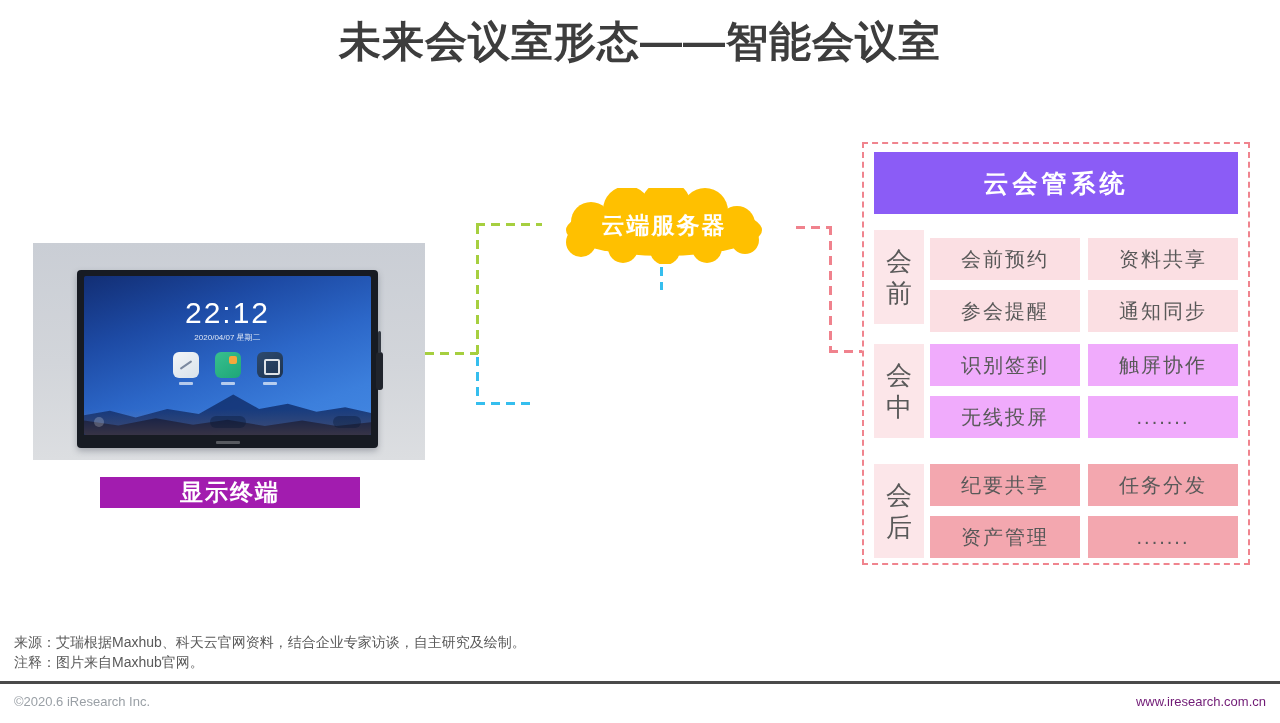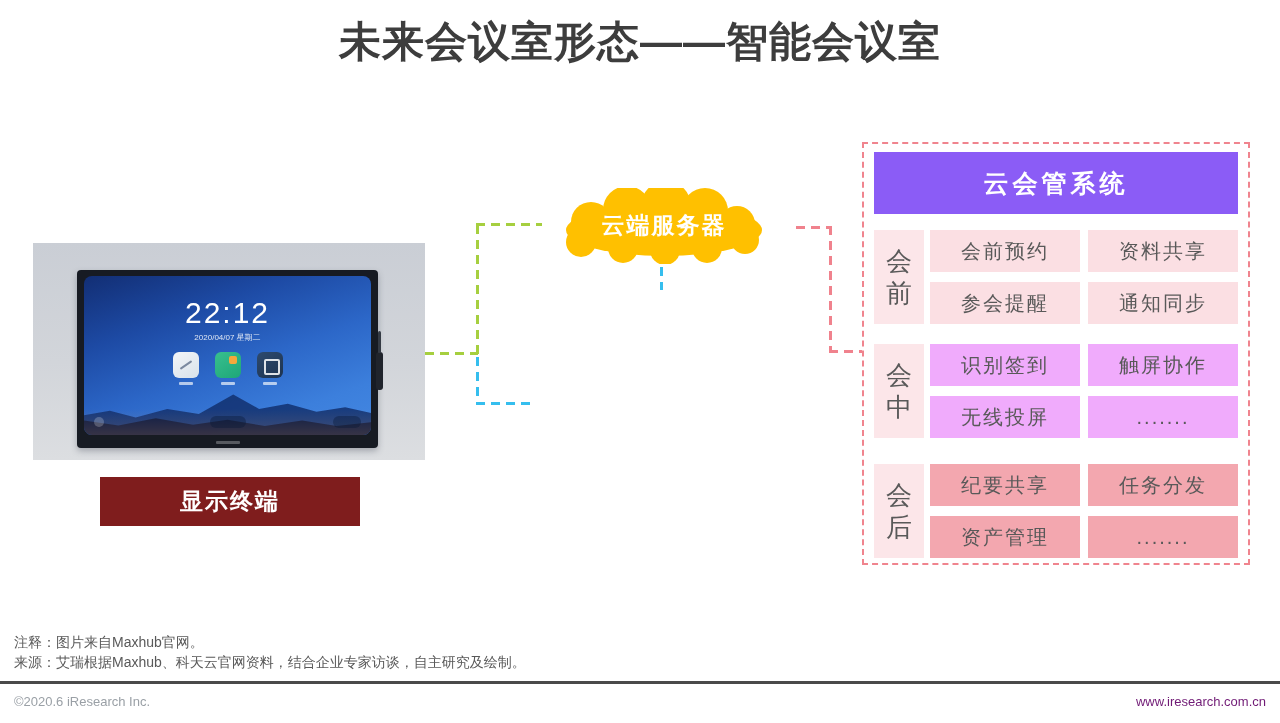--- a/index.html
+++ b/index.html
@@ -18,21 +18,21 @@
   
   .photo {
     position:absolute; left:33px; top:243px; width:392px; height:217px;
     background:linear-gradient(180deg,#caced5 0%,#d2d5da 55%,#dcdee1 100%);
   }
   .tv {
     position:absolute; left:44px; top:27px; width:301px; height:178px;
     background:#171b23; border-radius:4px; box-shadow:0 3px 6px rgba(60,65,80,.35);
   }
   .tv-screen {
-    position:absolute; left:7px; top:6px; right:7px; bottom:13px; overflow:hidden; border-radius:8px;
+    position:absolute; left:7px; top:6px; right:7px; bottom:13px; overflow:hidden; border-radius:2px;
     background:linear-gradient(160deg,#122e74 0%,#1d4aa4 28%,#2c67c8 55%,#3c7fdc 80%,#4488e2 100%);
   }
   .mountain-back {
     position:absolute; left:0; right:0; bottom:0; height:58px; background:#12306e; opacity:.85;
     clip-path:polygon(0 100%,0 66%,9% 58%,18% 70%,29% 55%,40% 64%,52% 30%,61% 55%,71% 46%,81% 60%,91% 52%,100% 62%,100% 100%);
   }
   .mountain-front {
     position:absolute; left:0; right:0; bottom:0; height:32px; background:#0a1840; opacity:.9;
     clip-path:polygon(0 100%,0 55%,12% 70%,25% 48%,38% 68%,50% 52%,63% 72%,76% 55%,88% 72%,100% 60%,100% 100%);
   }
@@ -64,22 +64,22 @@
     background:rgba(255,255,255,.22); border-radius:50%; }
   .tv-logo { position:absolute; left:50%; bottom:4px; transform:translateX(-50%);
     width:24px; height:3px; background:rgba(255,255,255,.28); border-radius:1px; }
   .stylus { position:absolute; left:343px; top:109px; width:7px; height:38px;
     background:#20242c; border-radius:3px; }
   .stylus-tip { position:absolute; left:345px; top:88px; width:3px; height:22px;
     background:#343a44; border-radius:2px; }
 
   
   .terminal-label {
-    position:absolute; left:100px; top:477px; width:260px; height:49px;
-    background:#7f1d1d; color:#fff; font-size:23px; font-weight:700; letter-spacing:2px;
+    position:absolute; left:100px; top:477px; width:260px; height:31px;
+    background:#a21caf; color:#fff; font-size:23px; font-weight:700; letter-spacing:2px;
     display:flex; align-items:center; justify-content:center;
   }
 
   
   .cloud { position:absolute; left:533px; top:188px; width:262px; height:76px; }
   .cloud-label { position:absolute; left:0; top:22px; width:100%; text-align:center;
     color:#fff; font-size:23px; font-weight:700; letter-spacing:2px; }
 
   
   .hw-box {
@@ -122,21 +122,21 @@
   }
   .phase-label span { display:block; width:1.05em; word-break:break-all; text-align:center; }
   .cell {
     position:absolute; height:42px; color:#595959; font-size:20px; letter-spacing:2px;
     display:flex; align-items:center; justify-content:center;
   }
   .cell.c1 { left:66px;  top:0;    width:150px; }
   .cell.c2 { left:224px; top:0;    width:150px; }
   .cell.c3 { left:66px;  top:52px; width:150px; }
   .cell.c4 { left:224px; top:52px; width:150px; }
-  .sec-pre  .cell { background:#fbdfe3; }
+  .sec-pre  .cell { background:#fbdfe3;margin-top:8px; }
   .sec-mid  .cell { background:#f0abfc; }
   .sec-post .cell { background:#f3a7af; }
 
   
   .h-dash { position:absolute; height:3px; }
   .v-dash { position:absolute; width:3px; }
   .h-dash.green { background:repeating-linear-gradient(90deg,#a6cf3f 0 9px,transparent 9px 15px); }
   .v-dash.green { background:repeating-linear-gradient(180deg,#a6cf3f 0 9px,transparent 9px 15px); }
   .h-dash.blue  { background:repeating-linear-gradient(90deg,#35beee 0 9px,transparent 9px 15px); }
   .v-dash.blue  { background:repeating-linear-gradient(180deg,#35beee 0 9px,transparent 9px 15px); }
@@ -245,20 +245,20 @@
           <span>会后</span>
         </div>
       <div class="cell c1">纪要共享</div>
       <div class="cell c2">任务分发</div>
       <div class="cell c3">资产管理</div>
       <div class="cell c4">.......</div>
     </div>
   </div>
 
   <div class="notes">
+    <div>来源：艾瑞根据Maxhub、科天云官网资料，结合企业专家访谈，自主研究及绘制。</div>
     <div>注释：图片来自Maxhub官网。</div>
-    <div>来源：艾瑞根据Maxhub、科天云官网资料，结合企业专家访谈，自主研究及绘制。</div>
   </div>
   <div class="divider"></div>
   <div class="footer-left">©2020.6 iResearch Inc.</div>
   <div class="footer-right">www.iresearch.com.cn</div>
 
 </div>
 
 </body></html>

